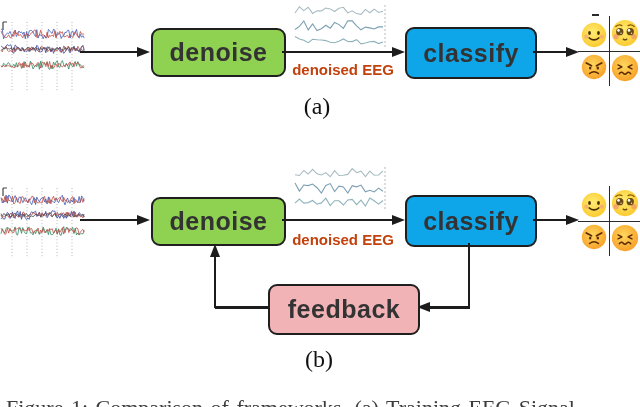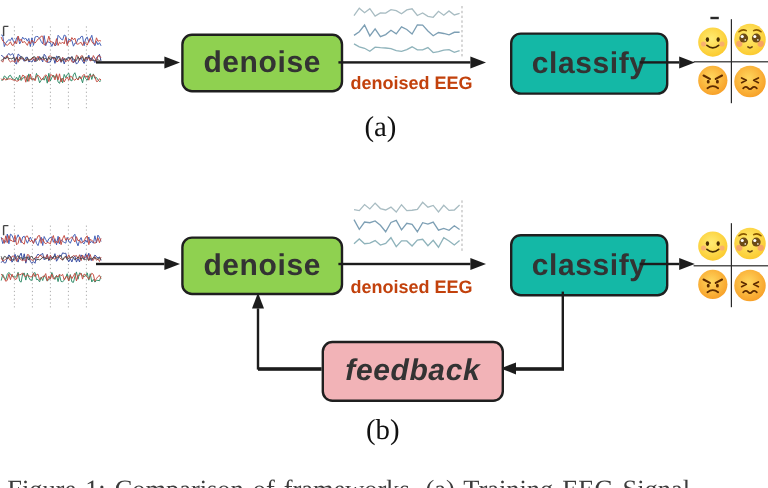--- a/index.html
+++ b/index.html
@@ -4,21 +4,21 @@
 <style>
   html,body{margin:0;padding:0;background:#ffffff;}
   #page{position:relative;width:640px;height:407px;background:#fff;overflow:hidden;
         font-family:"Liberation Sans",sans-serif;}
   .abs{position:absolute;}
   
   .fbox{position:absolute;display:flex;align-items:center;justify-content:center;
         border:2.5px solid #1f1f1f;border-radius:9px;
         font-weight:700;font-size:25px;color:#333;letter-spacing:.5px;}
   .box-green{background:#8FD150;}
-  .box-cyan{background:#14b8a6;margin-left:20px;}
+  .box-cyan{background:#0ea5e9;}
   .box-pink{background:#F2B3B7;}
   
   .hline{position:absolute;height:2.5px;background:#1c1c1c;}
   .vline{position:absolute;width:2.5px;background:#1c1c1c;}
   .ah-r{position:absolute;width:0;height:0;border-top:5.5px solid transparent;
         border-bottom:5.5px solid transparent;border-left:13px solid #1c1c1c;}
   .ah-l{position:absolute;width:0;height:0;border-top:5.5px solid transparent;
         border-bottom:5.5px solid transparent;border-right:13px solid #1c1c1c;}
   .ah-u{position:absolute;width:0;height:0;border-left:5.5px solid transparent;
         border-right:5.5px solid transparent;border-bottom:13px solid #1c1c1c;}
@@ -222,21 +222,21 @@
       <path d="M8 12.5 L12.5 14.8 L8 17" stroke="#5d2b00" stroke-width="1.6" fill="none" stroke-linecap="round" stroke-linejoin="round"></path>
       <path d="M24 12.5 L19.5 14.8 L24 17" stroke="#5d2b00" stroke-width="1.6" fill="none" stroke-linecap="round" stroke-linejoin="round"></path>
       <path d="M9.5 22.5 Q12 19.7 14 22 Q16 24.4 18 22 Q20 19.7 22.5 22.5" stroke="#5d2b00" stroke-width="1.7" fill="none" stroke-linecap="round"></path>
     </svg>
   </div>
 
   <div class="vline" style="left:467.5px;top:243px;height:64px;"></div>
   <div class="hline" style="left:430px;top:306.25px;width:40px;"></div>
   <div class="ah-l" style="left:417px;top:302px;"></div>
 
-  <div class="fbox box-pink" style="left:268px;top:284px;width:148px;height:47px;font-style:italic;">
+  <div class="fbox box-pink" style="left:268px;top:284px;width:148px;height:47px;">
     <span>feedback</span>
   </div>
 
   <div class="hline" style="left:215px;top:306.25px;width:53px;"></div>
   <div class="vline" style="left:213.75px;top:257px;height:51px;"></div>
   <div class="ah-u" style="left:209.5px;top:244px;"></div>
 
   <div class="panel-label" style="left:289px;top:346px;width:60px;">(b)</div>
 
   <div class="caption">Figure 1: Comparison of frameworks. (a) Training EEG Signal</div>

